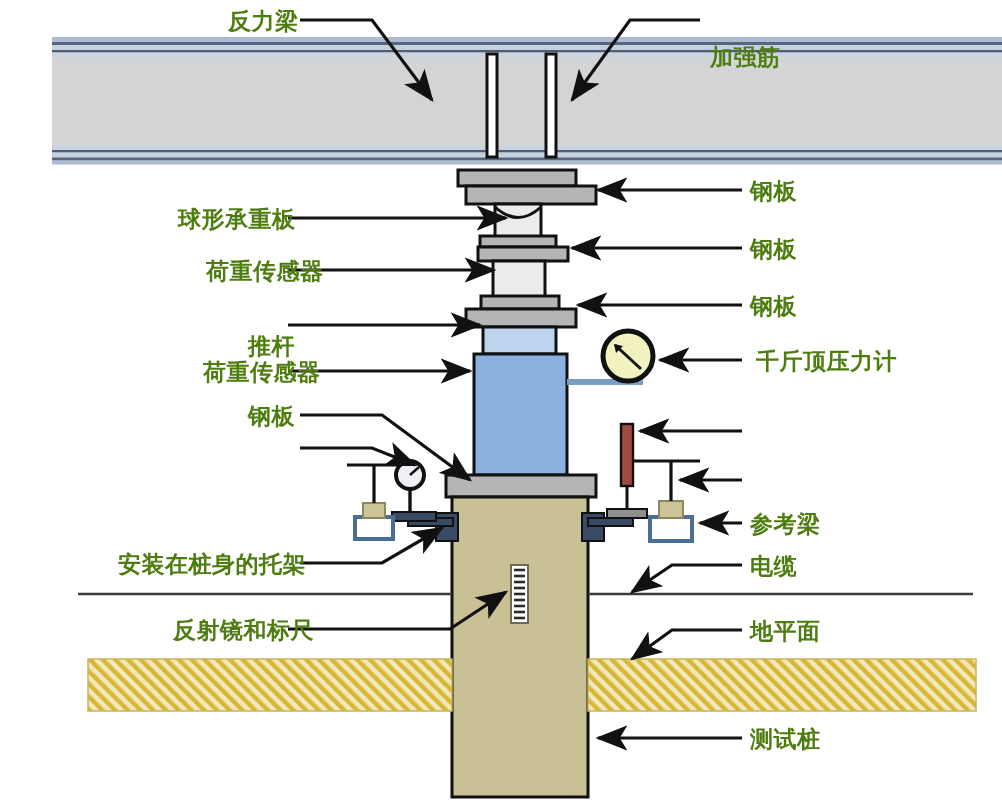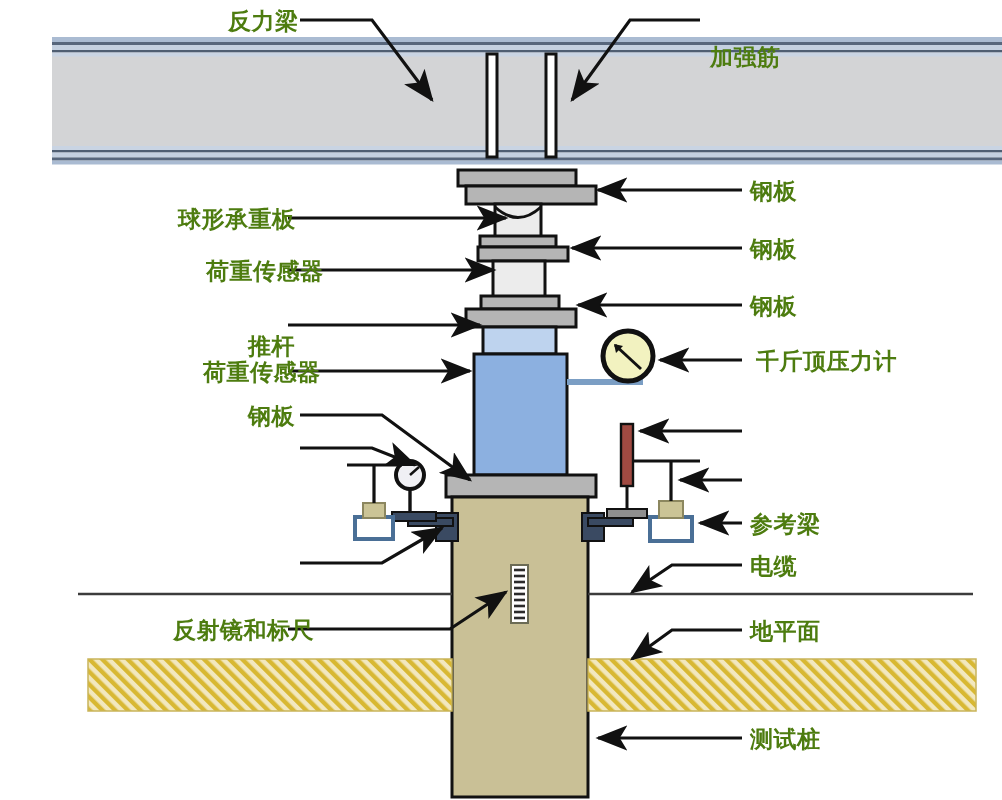--- a/index.html
+++ b/index.html
@@ -170,20 +170,21 @@
       <path d="M742,738 L598,738" marker-end="url(#ah)"></path>
     </g>
   </svg>
 
   <div class="lbl" style="left:228px;top:10px;">反力梁</div>
   <div class="lbl" style="left:178px;top:208px;">球形承重板</div>
   <div class="lbl" style="left:178px;top:260px;margin-left:28px;">荷重传感器</div>
   <div class="lbl" style="left:248px;top:315px;margin-top:20px;">推杆</div>
   <div class="lbl" style="left:203px;top:361px;">荷重传感器</div>
   <div class="lbl" style="left:248px;top:405px;">钢板</div>
+  <div class="lbl" style="left:118px;top:553px;">安装在桩身的托架</div>
   <div class="lbl" style="left:173px;top:619px;">反射镜和标尺</div>
 
   <div class="lbl" style="left:710px;top:10px;margin-top:36px;">加强筋</div>
   <div class="lbl" style="left:750px;top:180px;">钢板</div>
   <div class="lbl" style="left:750px;top:238px;">钢板</div>
   <div class="lbl" style="left:750px;top:295px;">钢板</div>
   <div class="lbl" style="left:756px;top:350px;">千斤顶压力计</div>
   <div class="lbl" style="left:750px;top:513px;">参考梁</div>
   <div class="lbl" style="left:750px;top:555px;">电缆</div>
   <div class="lbl" style="left:750px;top:620px;">地平面</div>

